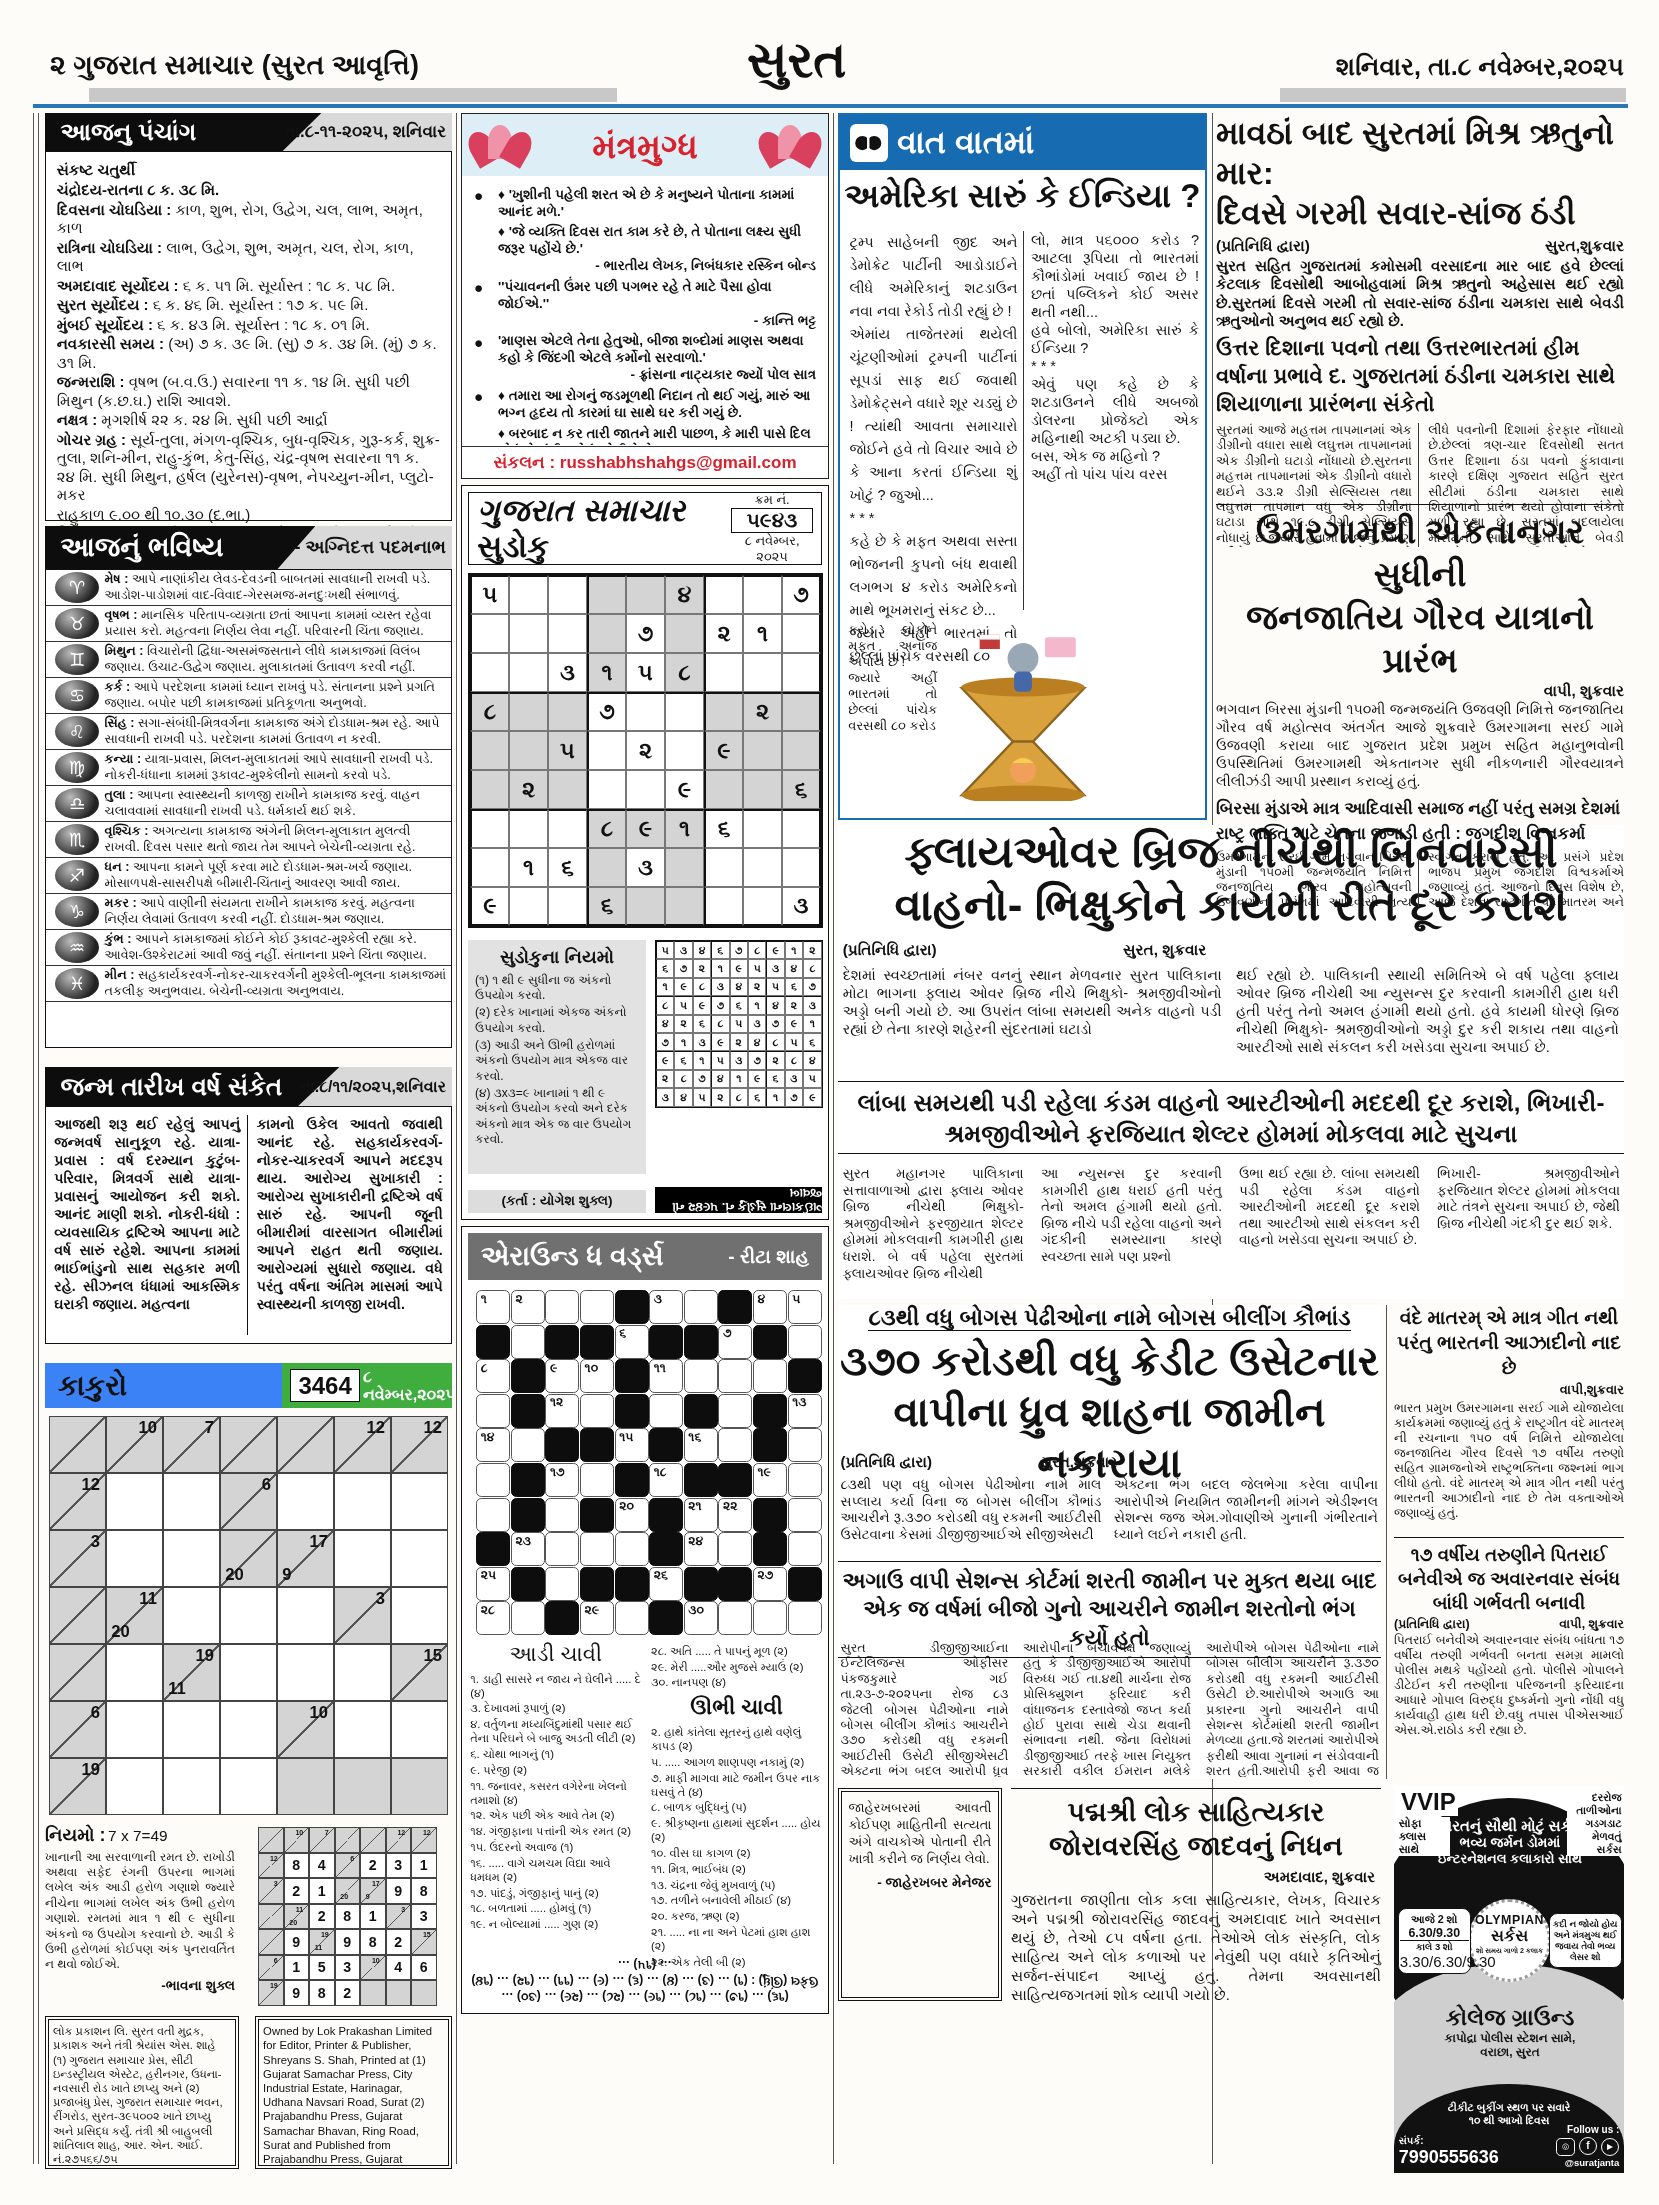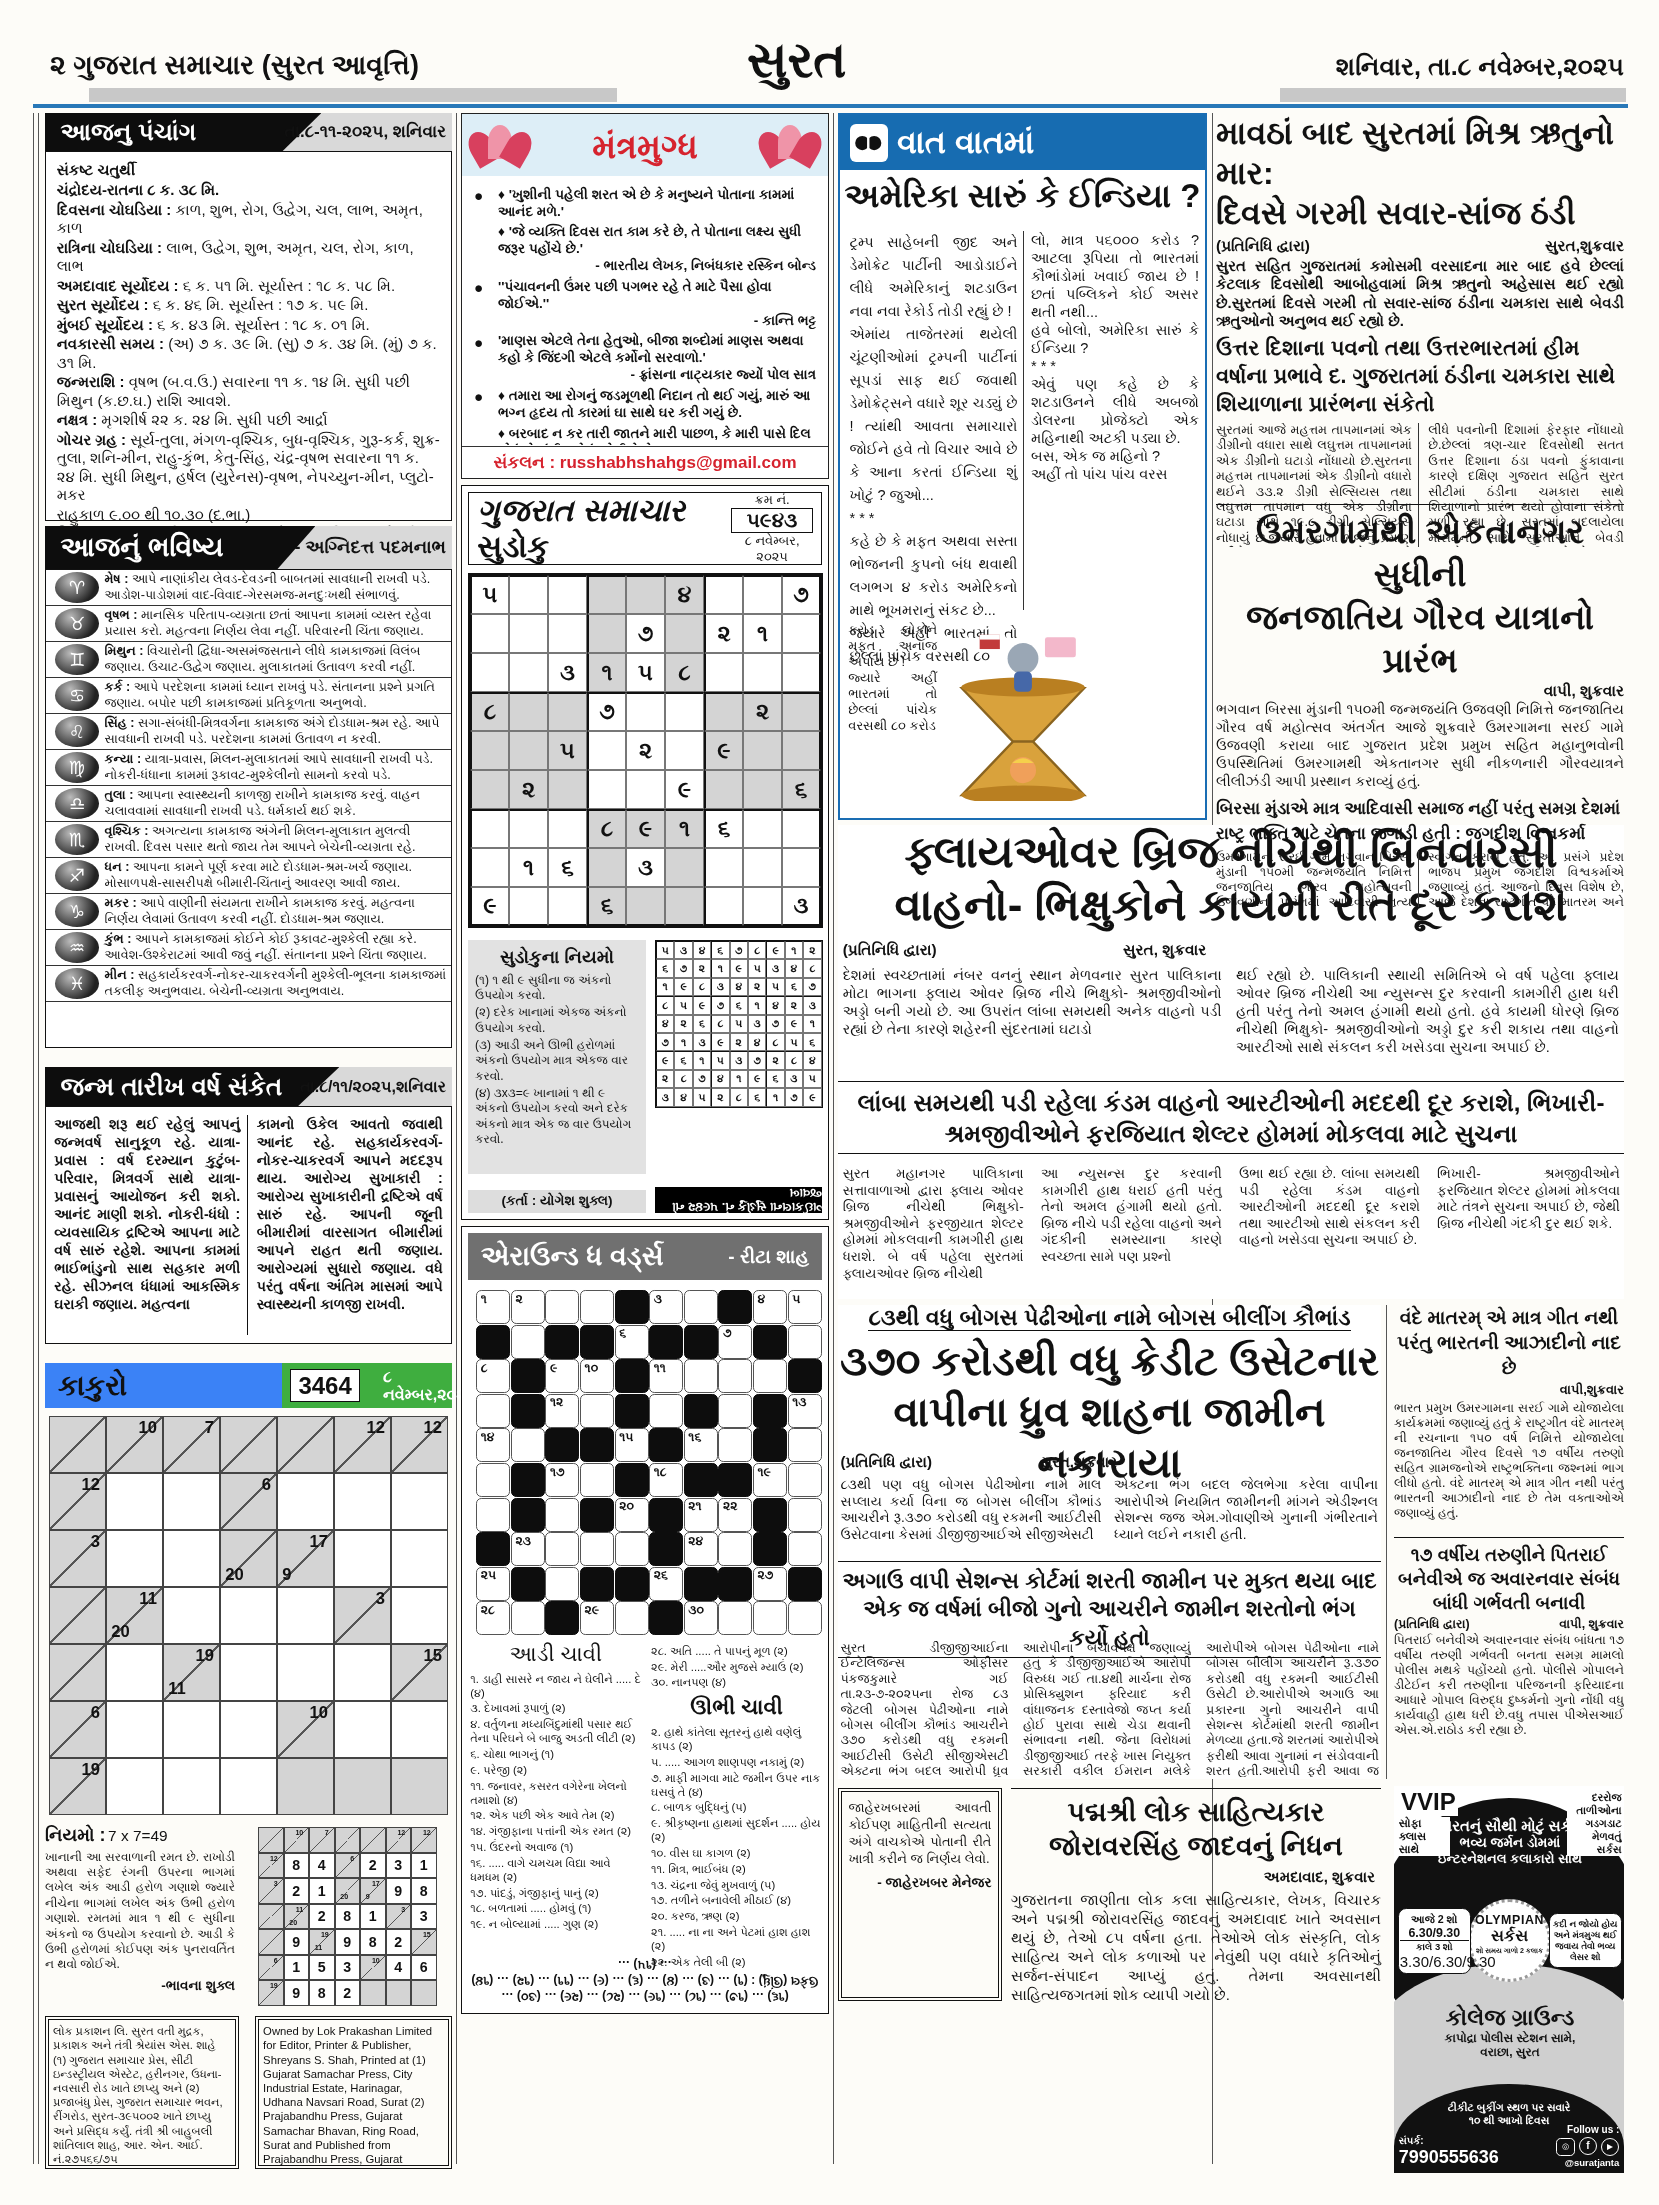--- a/index.html
+++ b/index.html
@@ -156,21 +156,21 @@
       <div class="ttltab" style="font-size:16px;">તા.૮/૧૧/૨૦૨૫,શનિવાર</div>
     </div>
     <div class="bodybox" style="left:0;top:39px;right:0;bottom:0;padding:8.3px;display:flex;gap:8.3px;">
       <div class="jtext" style="flex:1;font-size:14.2px;line-height:18px;font-weight:600;border-right:1.2px solid #111;padding-right:7.1px;">આજથી શરૂ થઈ રહેલું આપનું જન્મવર્ષ સાનુકૂળ રહે. યાત્રા-પ્રવાસ : વર્ષ દરમ્યાન કુટુંબ-પરિવાર, મિત્રવર્ગ સાથે યાત્રા-પ્રવાસનું આયોજન કરી શકો. આનંદ માણી શકો. નોકરી-ધંધો : વ્યવસાયિક દ્રષ્ટિએ આપના માટે વર્ષ સારું રહેશે. આપના કામમાં ભાઈભાંડુનો સાથ સહકાર મળી રહે. સીઝનલ ધંધામાં આકસ્મિક ઘરાકી જણાય. મહત્વના</div>
       <div class="jtext" style="flex:1;font-size:14.2px;line-height:18px;font-weight:600;">કામનો ઉકેલ આવતો જવાથી આનંદ રહે. સહકાર્યકરવર્ગ-નોકર-ચાકરવર્ગ આપને મદદરૂપ થાય. આરોગ્ય સુખાકારી : આરોગ્ય સુખાકારીની દ્રષ્ટિએ વર્ષ સારું રહે. આપની જૂની બીમારીમાં વારસાગત બીમારીમાં આપને રાહત થતી જણાય. આરોગ્યમાં સુધારો જણાય. વધે પરંતુ વર્ષના અંતિમ માસમાં આપે સ્વાસ્થ્યની કાળજી રાખવી.</div>
     </div>
   </section>
 
   <section class="abs" style="left:45px;top:1363px;width:407px;height:646px;">
     <div class="abs" style="left:0;top:0;width:237px;height:45px;background:#3b82f6;display:flex;align-items:center;padding-left:13px;font-size:28.5px;font-weight:900;">કાકુરો</div>
-    <div class="abs" style="left:237px;top:0;right:0;height:45px;background:#3fae3f;display:flex;align-items:center;gap:23px;padding-left:8.3px;">
+    <div class="abs" style="left:237px;top:0;right:0;height:45px;background:#3fae3f;display:flex;align-items:center;gap:3px;padding-left:8.3px;">
       <span style="background:#fff;border:1.2px solid #111;padding:1.2px 7.1px;font-size:24px;font-weight:bold;">3464</span>
       <span style="color:#fff;font-size:16px;font-weight:bold;">૮ નવેમ્બર,૨૦૨૫</span>
     </div>
     <div id="kakuro-grid" class="abs" style="left: 3.6px; top: 53px; display: grid; grid-template-columns: repeat(7, 57px); grid-template-rows: repeat(7, 57px);">
         <div class="kcell kdiag"></div>
         <div class="kcell kdiag">
           <span class="kt" style="font-size: 16.6px;">10</span>
         </div>
         <div class="kcell kdiag">
           <span class="kt" style="font-size: 16.6px;">7</span>

